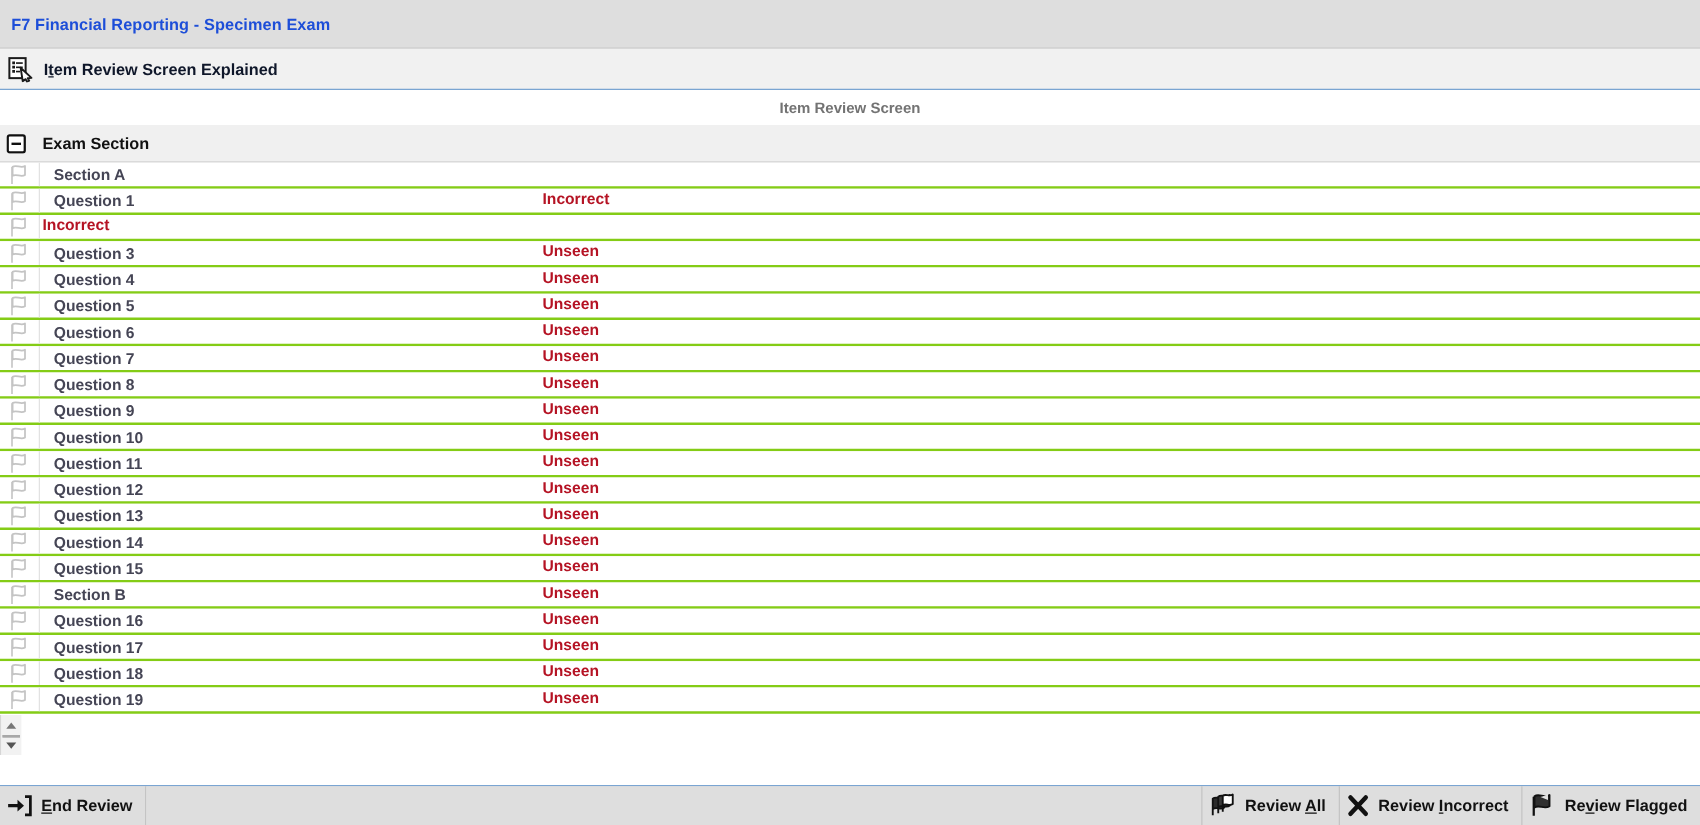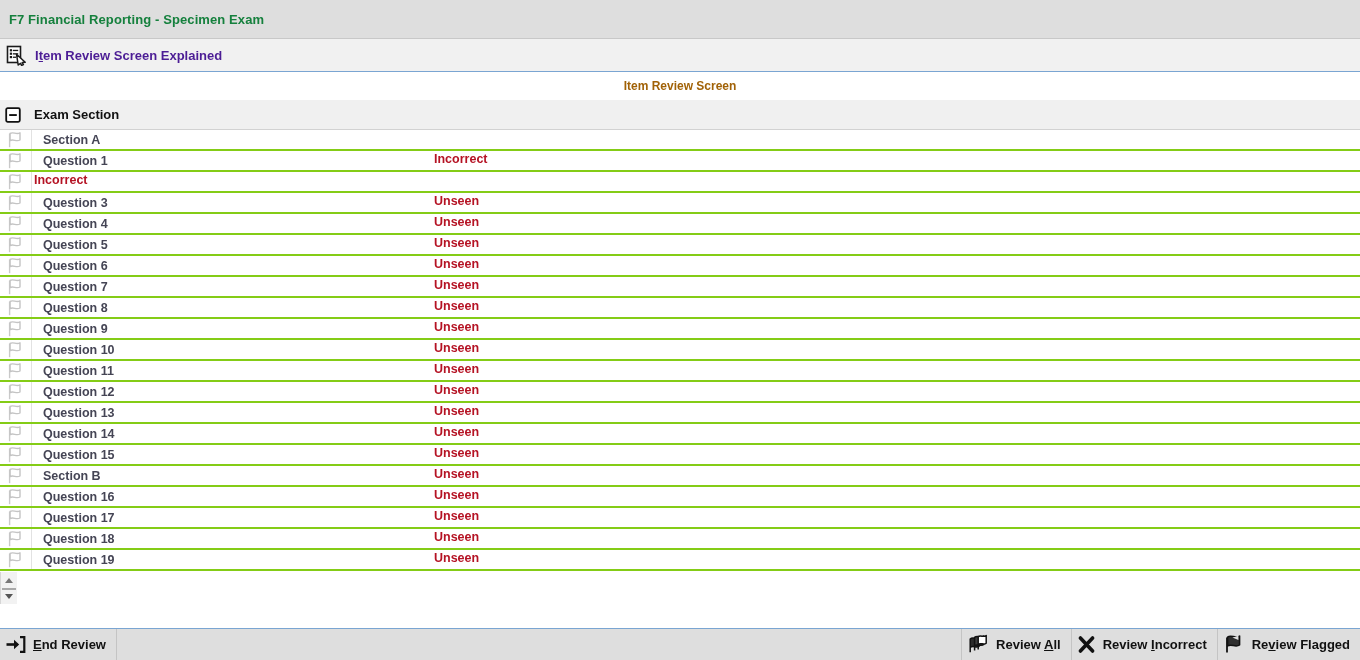--- a/index.html
+++ b/index.html
@@ -28,21 +28,21 @@
     border-bottom: 1px solid #c8c8c8;
     display: flex;
     align-items: center;
     padding-left: 9px;
     box-sizing: border-box;
     flex: 0 0 auto;
   }
   .titlebar .title-text {
     font-size: 13px;
     font-weight: bold;
-    color: #15803d;
+    color: #1d4ed8;
     letter-spacing: 0.1px;
   }
 
   
   .toolbar {
     height: 33px;
     background: #f1f1f1;
     border-bottom: 1px solid #7aa5d2;
     display: flex;
     align-items: center;
@@ -53,37 +53,37 @@
   .toolbar-item {
     display: flex;
     align-items: center;
     height: 28px;
     padding: 0 8px 0 2px;
     cursor: default;
   }
   .toolbar-item .tb-label {
     font-size: 13px;
     font-weight: bold;
-    color: #4c1d95;
+    color: #0f172a;
     margin-left: 8px;
   }
 
   
   .page-caption {
     height: 28px;
     background: #ffffff;
     display: flex;
     align-items: center;
     justify-content: center;
     flex: 0 0 auto;
   }
   .page-caption .cap-text {
     font-size: 12px;
     font-weight: bold;
-    color: #a16207;
+    color: #737373;
   }
 
   
   .body-area {
     flex: 1 1 auto;
     display: flex;
     flex-direction: column;
     min-height: 0;
     background: #ffffff;
   }

